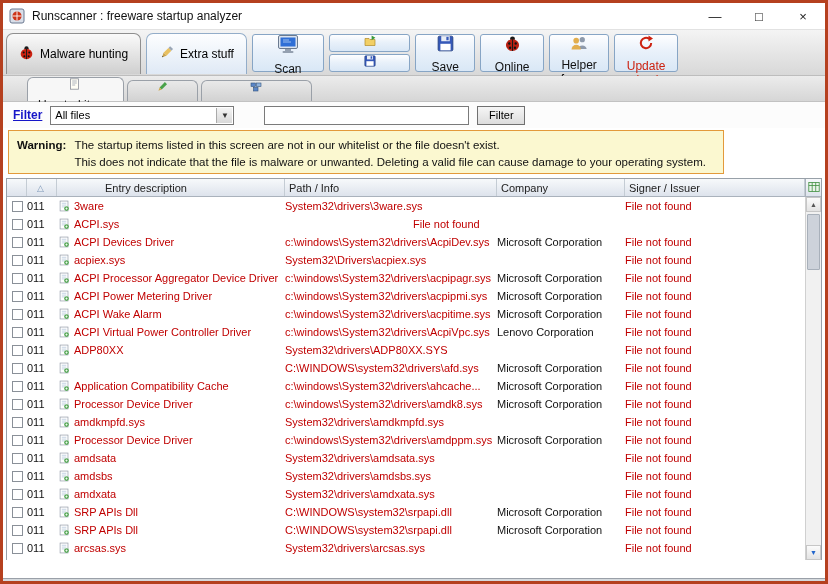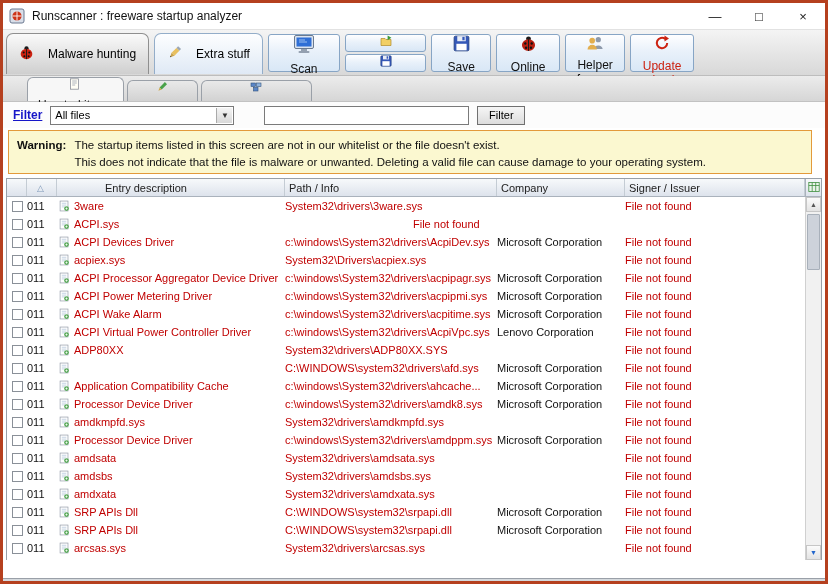--- a/index.html
+++ b/index.html
@@ -18,21 +18,21 @@
   .titlebar .app-icon { width:17px; height:17px; margin-right:6px; display:inline-flex; }
   .titlebar .title { font-size:12px; color:#111; }
   .win-controls { margin-left:auto; display:flex; height:100%; }
   .win-btn { width:44px; height:100%; display:flex; align-items:center; justify-content:center;
     font-size:13px; color:#222; cursor:default; }
 
   
   .toolbar { position:absolute; top:27px; left:0; right:0; height:46px;
     background:linear-gradient(#f4f4f4,#d8d8d8); display:flex; align-items:flex-end;
     padding:0 3px 1px 3px; gap:5px; border-bottom:1px solid #bdbdbd; }
-  .big-tab { height:41px; display:flex; align-items:center; gap:14px; padding:0 12px;
+  .big-tab { height:41px; display:flex; align-items:center; gap:6px; padding:0 12px;
     border:1px solid #8f8f8f; border-bottom:none; border-radius:7px 7px 0 0; font-size:12px; }
   .big-tab.active { background:linear-gradient(#fafafa,#cfcfcf); }
   .big-tab.blue { background:linear-gradient(#fdfeff,#dfe9f5); border-color:#93adc9; }
   .tb-btn { height:38px; margin-bottom:2px; display:flex; align-items:center; gap:6px;
     padding:0 7px; border:1px solid #87a5c5; border-radius:3px; font-size:12px; color:#111;
     background:linear-gradient(#fefeff,#e9f1fa 45%,#d9e7f6); cursor:default;flex-direction:column; }
   .tb-btn .lbl { line-height:1.15; }
   .wrap55 { width:56px; }
   .wrap40 { width:44px; }
   .wrap46 { width:48px; }
@@ -59,21 +59,21 @@
   .fake-select .arrow-box { position:absolute; right:1px; top:1px; bottom:1px; width:16px;
     background:linear-gradient(#f4f4f4,#d8d8d8); border-left:1px solid #aaa;
     display:flex; align-items:center; justify-content:center; font-size:8px; color:#333; }
   .filter-input { width:205px; height:19px; border:1px solid #7a7a7a; margin-left:30px;
     font-size:11px; padding:0 3px; font-family:"Liberation Sans", sans-serif; }
   .filter-btn { width:48px; height:19px; margin-left:8px; border:1px solid #707070;
     background:linear-gradient(#f6f6f6,#dcdcdc); font-size:11px;
     font-family:"Liberation Sans", sans-serif; cursor:default; }
 
   
-  .warning { position:absolute; top:127px; left:5px; width:804px; height:44px;
+  .warning { position:absolute; top:127px; left:5px; width:716px; height:44px;
     background:#fbf8d0; border:1px solid #e39a3b; font-size:11.5px; color:#111;
     display:flex; padding:6px 8px 0 8px; line-height:1.45; }
   .warning b { margin-right:8px; }
 
   
   .tablewrap { position:absolute; top:175px; left:3px; width:816px; height:382px;
     border:1px solid #98a0a8; background:#fff; }
   .thead { height:18px; display:flex; background:linear-gradient(#f7f9fb,#dde3ec);
     border-bottom:1px solid #aab2bc; font-size:11px; color:#222; position:relative; }
   .th { display:flex; align-items:center; padding-left:4px; border-right:1px solid #c4ccd4; }

